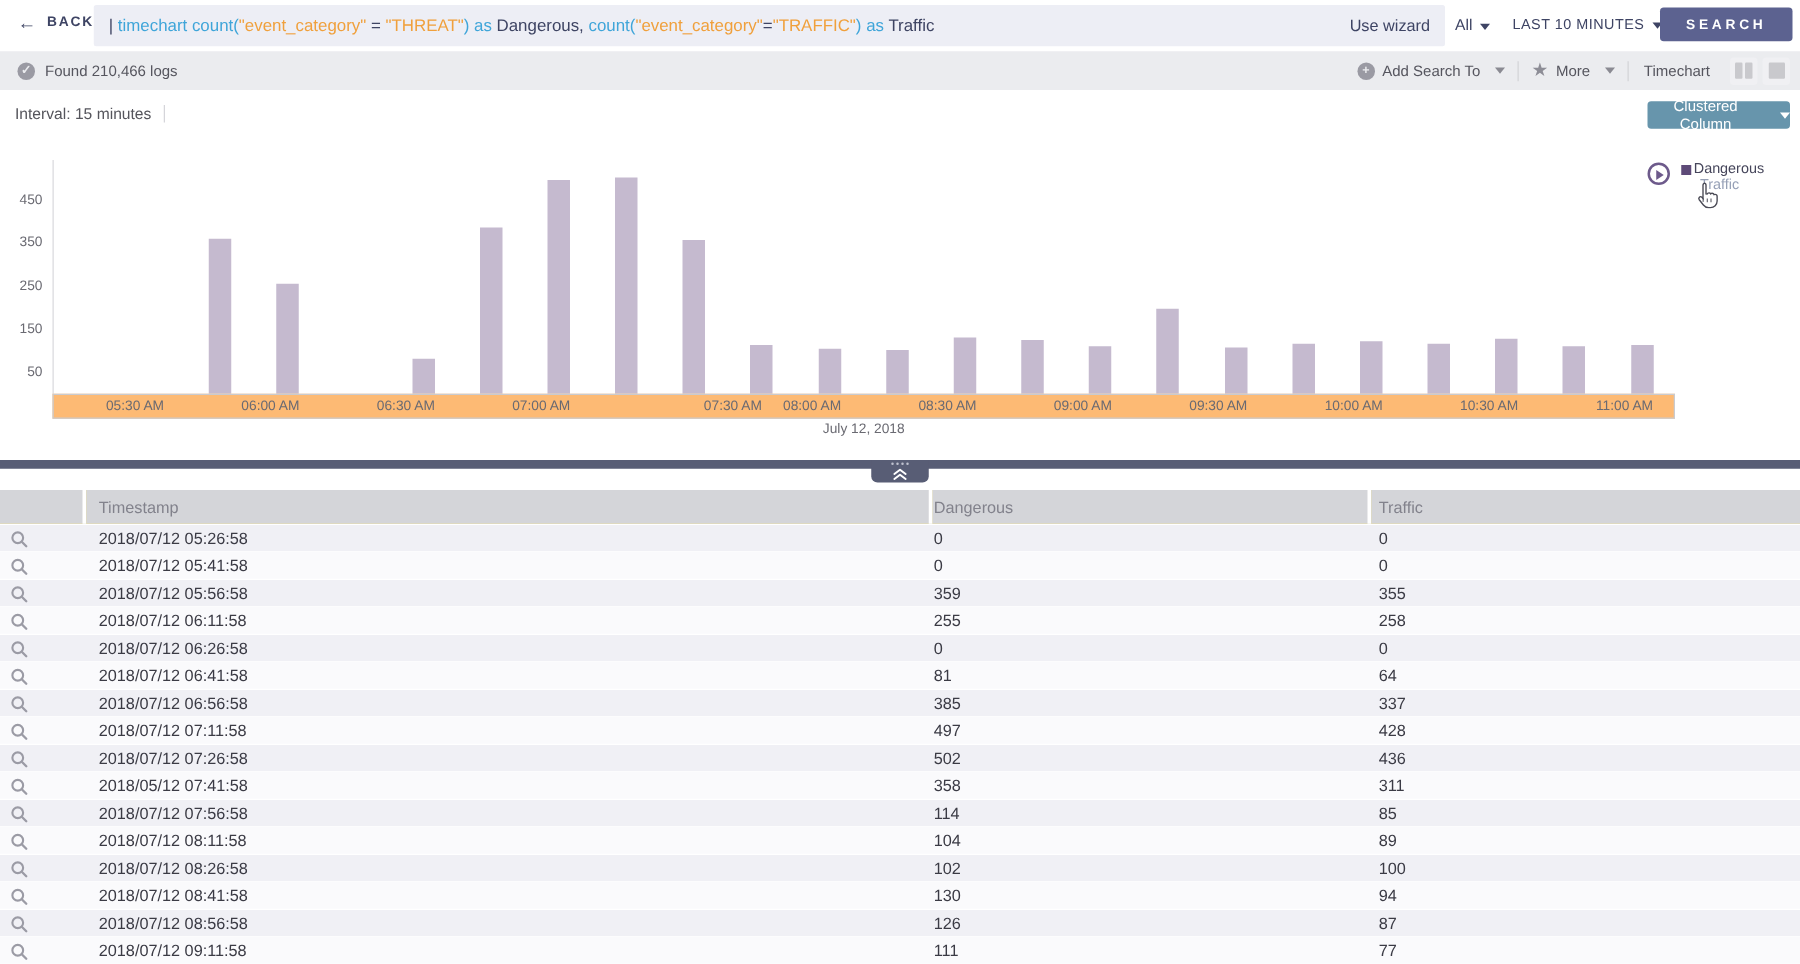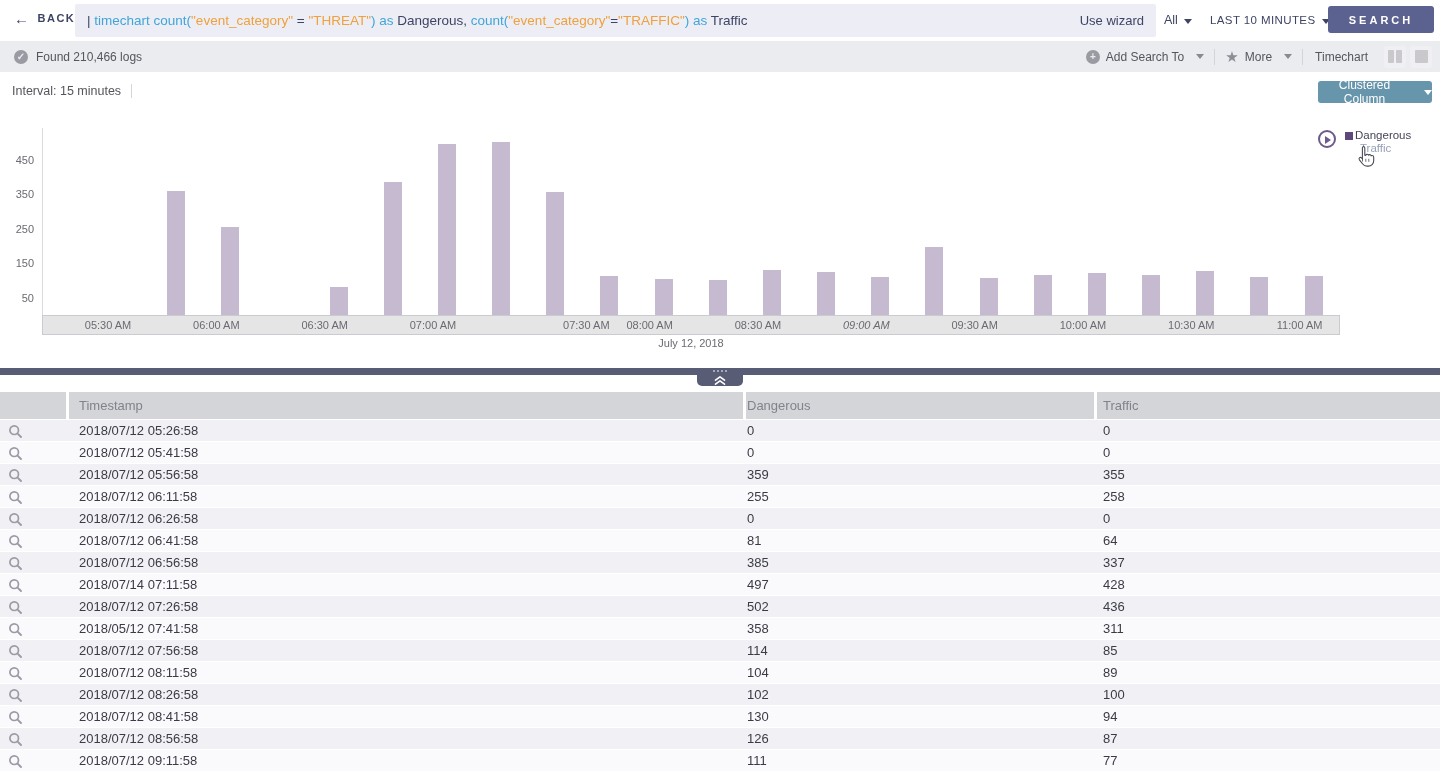--- a/index.html
+++ b/index.html
@@ -49,21 +49,21 @@
   #chart-sec { position:absolute; top:76px; left:0; width:1440px; height:296px; background:#fff; }
   #interval { position:absolute; left:12px; top:8px; font-size:12.5px; color:#55555c;
     padding-right:10px; border-right:1px solid #d5d5da; }
   #chart-type-btn { position:absolute; left:1318px; top:5px; width:114px; height:22px;
     background:#6795ac; border:none; border-radius:3px; color:#fff; font-size:12px;
     cursor:pointer; font-family:inherit; display:flex; align-items:center; justify-content:center; gap:7px; }
   #yaxis-line { position:absolute; left:42px; top:52px; width:1px; height:187px; background:#dadade; }
   .ytick { position:absolute; width:34px; text-align:right; font-size:11px; color:#6a6a72; line-height:14px; }
   .bar-col { position:absolute; width:18px; background:#c5bacf; }
   #xstrip { position:absolute; left:42px; top:239px; width:1298px; height:20px;
-    border:1px solid #c9cbd0; background:#e5e5e5; }
+    border:1px solid #c9cbd0; background:#fdba74; }
   .xtick { position:absolute; top:3px; transform:translateX(-50%); font-size:11px; color:#6a6a72; white-space:nowrap; }
   #date-label { position:absolute; left:42px; top:261px; width:1298px; text-align:center;
     font-size:11px; color:#6a6a72; }
   #play-btn { position:absolute; left:1318px; top:54px; width:18px; height:18px; border-radius:50%;
     border:2px solid #6d5a8b; cursor:pointer; background:#fff; }
   #play-btn::after { content:""; position:absolute; left:5px; top:3.5px; width:0; height:0;
     border-top:4px solid transparent; border-bottom:4px solid transparent; border-left:6px solid #6d5a8b; }
   #legend { position:absolute; left:1345px; top:53px; font-size:11.5px; line-height:13px; }
   .lg-item { cursor:pointer; display:flex; align-items:center; }
   .lg-on  { color:#45455a; }
@@ -182,21 +182,21 @@
       <div class="bar-col" style="background: rgb(197, 186, 207); left: 1304.61px; top: 200px; height: 39px;"></div>
     </div>
   <div id="xstrip">
       <div class="xtick" style="left: 65px;">05:30 AM</div>
       <div class="xtick" style="left: 173.33px;">06:00 AM</div>
       <div class="xtick" style="left: 281.66px;">06:30 AM</div>
       <div class="xtick" style="left: 389.99px;">07:00 AM</div>
       <div class="xtick" style="left: 498.32px; margin-left: 45px;">07:30 AM</div>
       <div class="xtick" style="left: 606.65px;">08:00 AM</div>
       <div class="xtick" style="left: 714.98px;">08:30 AM</div>
-      <div class="xtick" style="left: 823.31px; font-style: italic;">09:00 AM</div>
+      <div class="xtick" style="left: 823.31px;">09:00 AM</div>
       <div class="xtick" style="left: 931.64px;">09:30 AM</div>
       <div class="xtick" style="left: 1039.97px;">10:00 AM</div>
       <div class="xtick" style="left: 1148.3px;">10:30 AM</div>
       <div class="xtick" style="left: 1256.63px;">11:00 AM</div>
     </div>
   <div id="date-label">July 12, 2018</div>
   <div id="play-btn"></div>
   <div id="legend">
       <div class="lg-item lg-on">
         <span class="lg-sq"></span>
@@ -310,21 +310,21 @@
       <div class="cell c-d">385</div>
       <div class="cell c-t">337</div>
     </div>
     <div class="grid-row trow">
       <div class="cell mag">
         <svg width="15" height="15" viewBox="0 0 15 15">
           <circle cx="6.2" cy="6.2" r="4.3" fill="none" stroke="#9b9ba5" stroke-width="1.7"></circle>
           <line x1="9.6" y1="9.6" x2="13" y2="13" stroke="#9b9ba5" stroke-width="1.9" stroke-linecap="round"></line>
         </svg>
       </div>
-      <div class="cell c-ts">2018/07/14 07:11:58</div>
+      <div class="cell c-ts">2018/07/12 07:11:58</div>
       <div class="cell c-d">497</div>
       <div class="cell c-t">428</div>
     </div>
     <div class="grid-row trow">
       <div class="cell mag">
         <svg width="15" height="15" viewBox="0 0 15 15">
           <circle cx="6.2" cy="6.2" r="4.3" fill="none" stroke="#9b9ba5" stroke-width="1.7"></circle>
           <line x1="9.6" y1="9.6" x2="13" y2="13" stroke="#9b9ba5" stroke-width="1.9" stroke-linecap="round"></line>
         </svg>
       </div>

